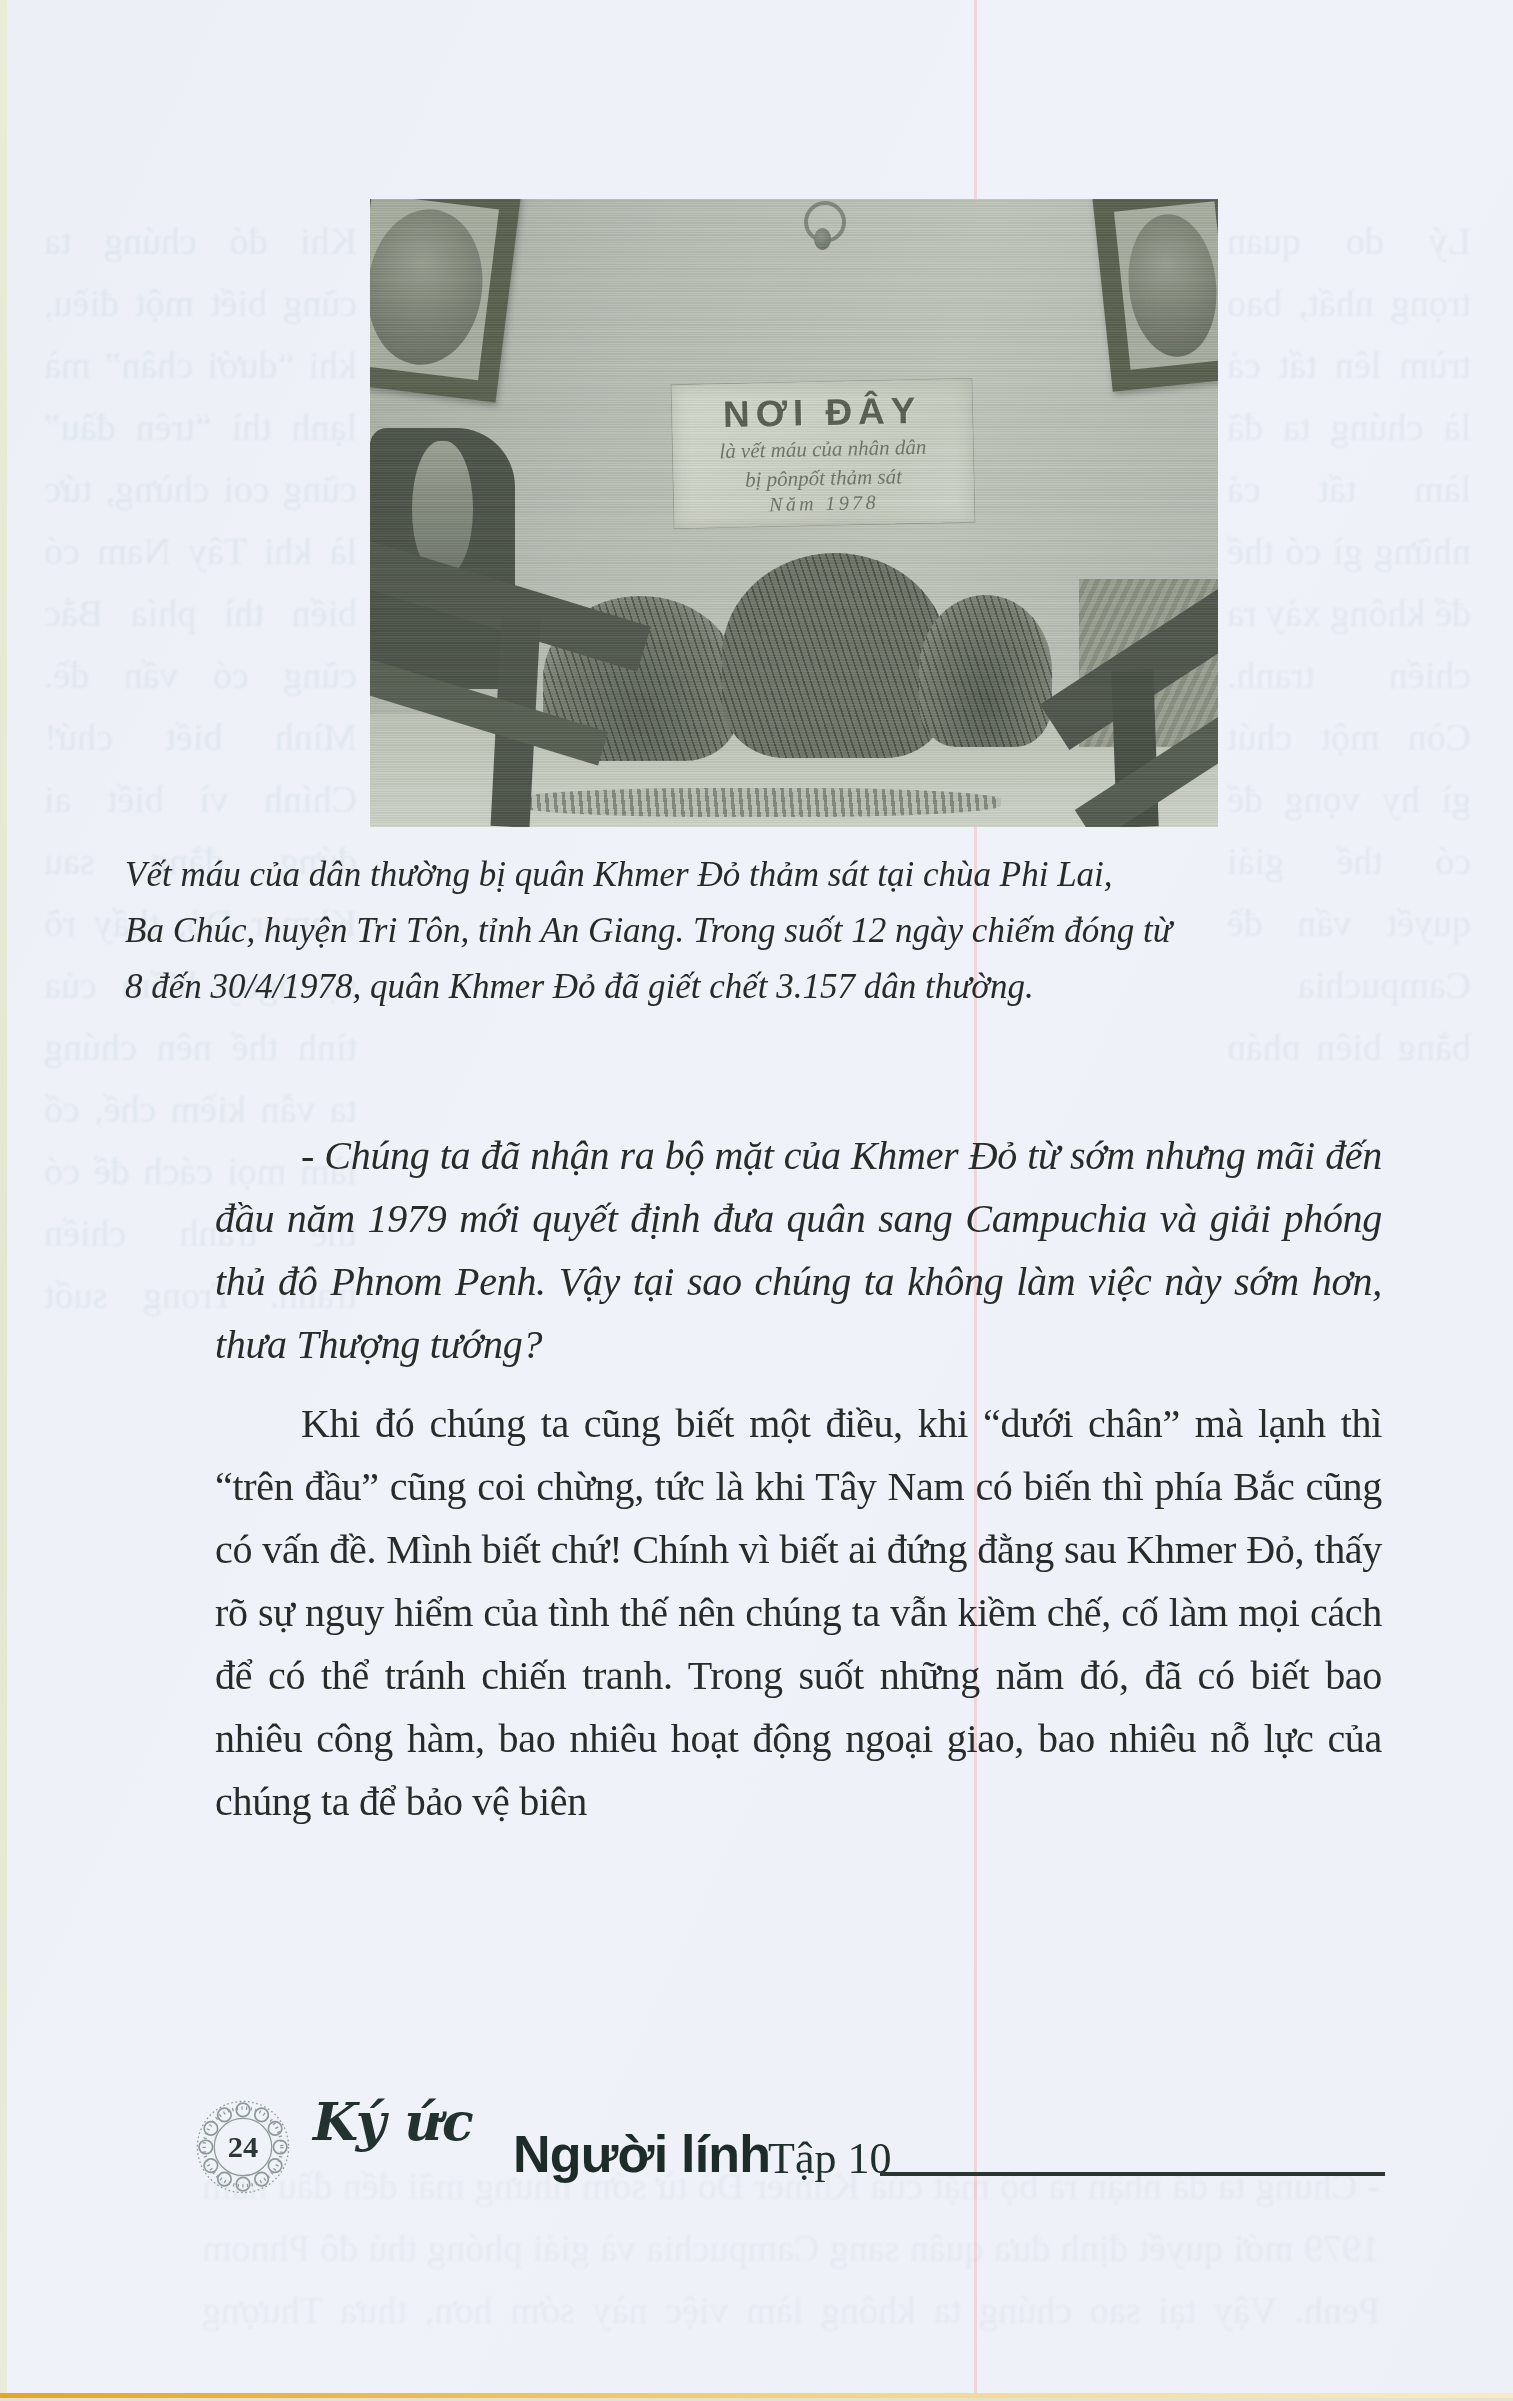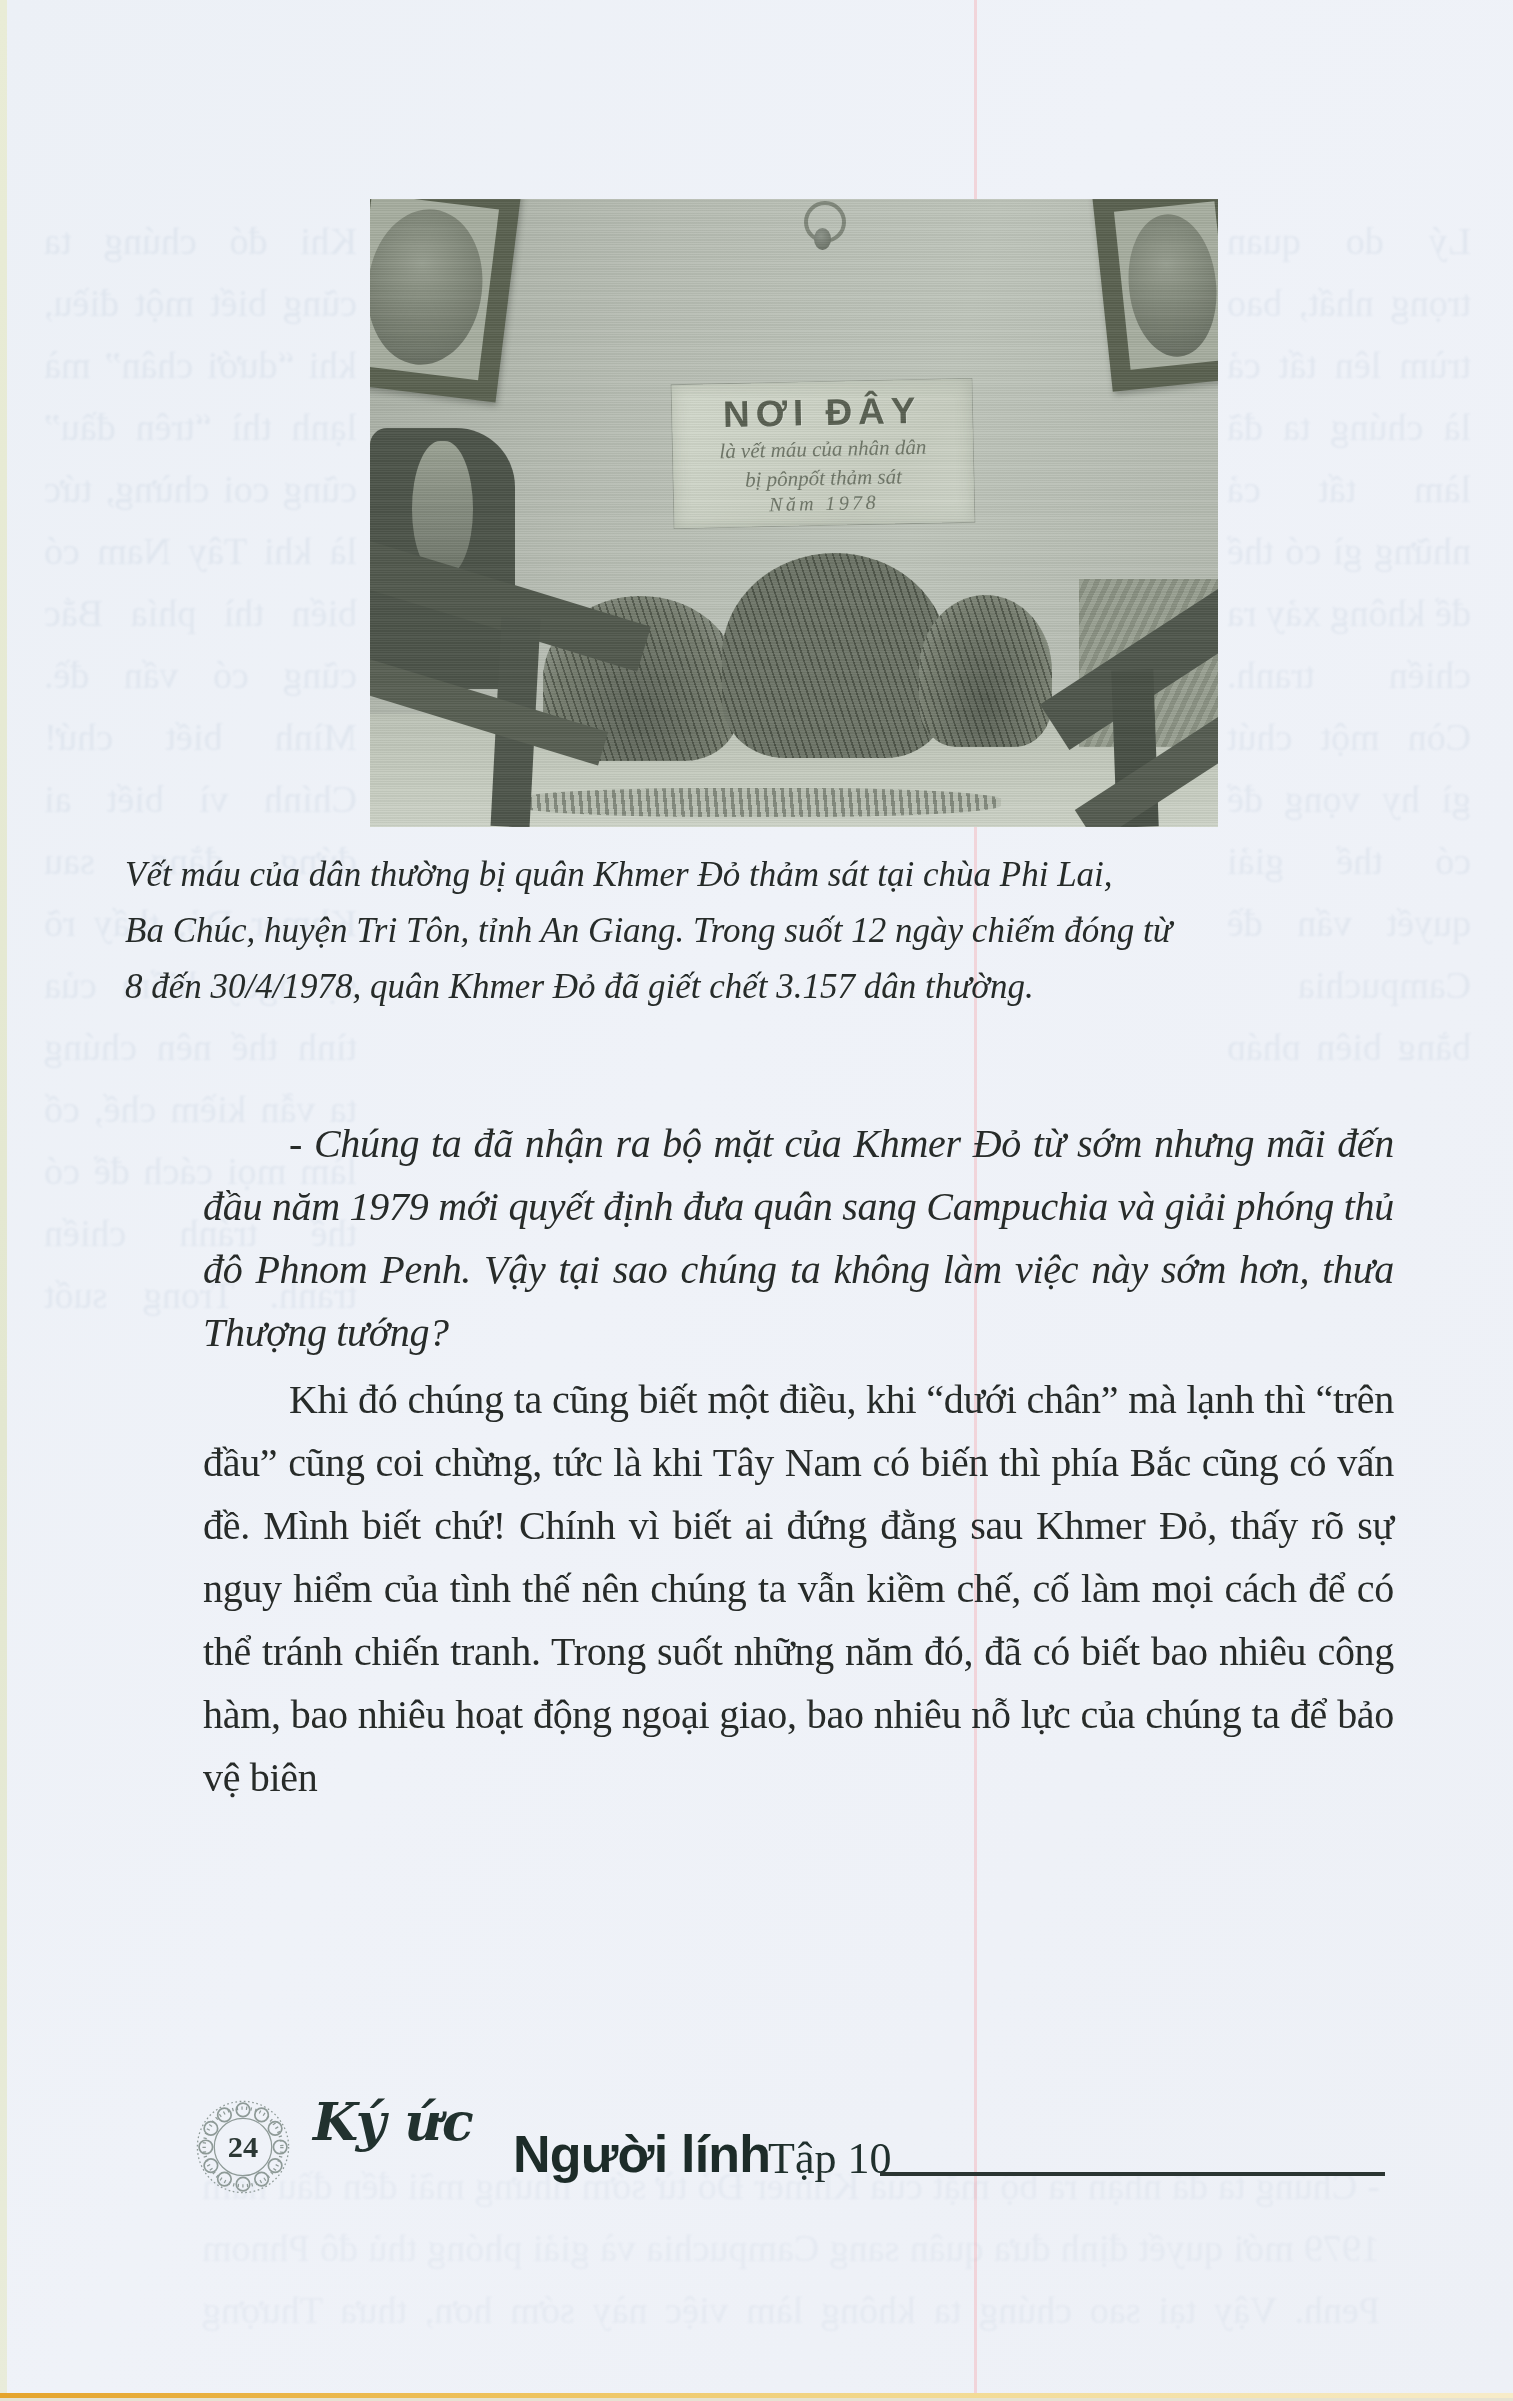--- a/index.html
+++ b/index.html
@@ -81,21 +81,21 @@
   .debris{position:absolute;left:143px;top:589px;width:488px;height:29px;border-radius:40%;
     background:repeating-linear-gradient(85deg,rgba(70,77,64,.55) 0 3.4px,rgba(150,157,142,.3) 3.4px 8.4px);}
 
   
   .caption{position:absolute;left:125px;top:847px;width:1263px;text-align:left;
     font-style:italic;font-size:35px;line-height:56px;color:#262b29;}
 
   
   .bodytext{position:absolute;left:199px;top:1108px;width:1199px;
     font-size:40px;line-height:63px;color:#272b29;text-align:justify;letter-spacing:-0.3px;}
-  .bodytext p{margin:4px;text-indent:86px;}
+  .bodytext p{margin:16px;text-indent:86px;}
   .bodytext p.q{font-style:italic;}
   .speaker-name{font-weight:bold;font-style:italic;}
 
   
   .medallion{position:absolute;left:194px;top:2098px;width:98px;height:98px;}
   .medallion text{font-family:"Liberation Serif",serif;font-weight:bold;font-size:36px;fill:#2c3835;}
   .foot-script{position:absolute;left:313px;top:2091px;font-family:"DejaVu Serif",serif;
     font-style:italic;font-weight:600;font-size:52px;color:#22322f;}
   .foot-bold{position:absolute;left:513px;top:2124px;font-family:"Liberation Sans",sans-serif;
     font-weight:800;font-size:52px;letter-spacing:-0.8px;color:#1d2c29;}

